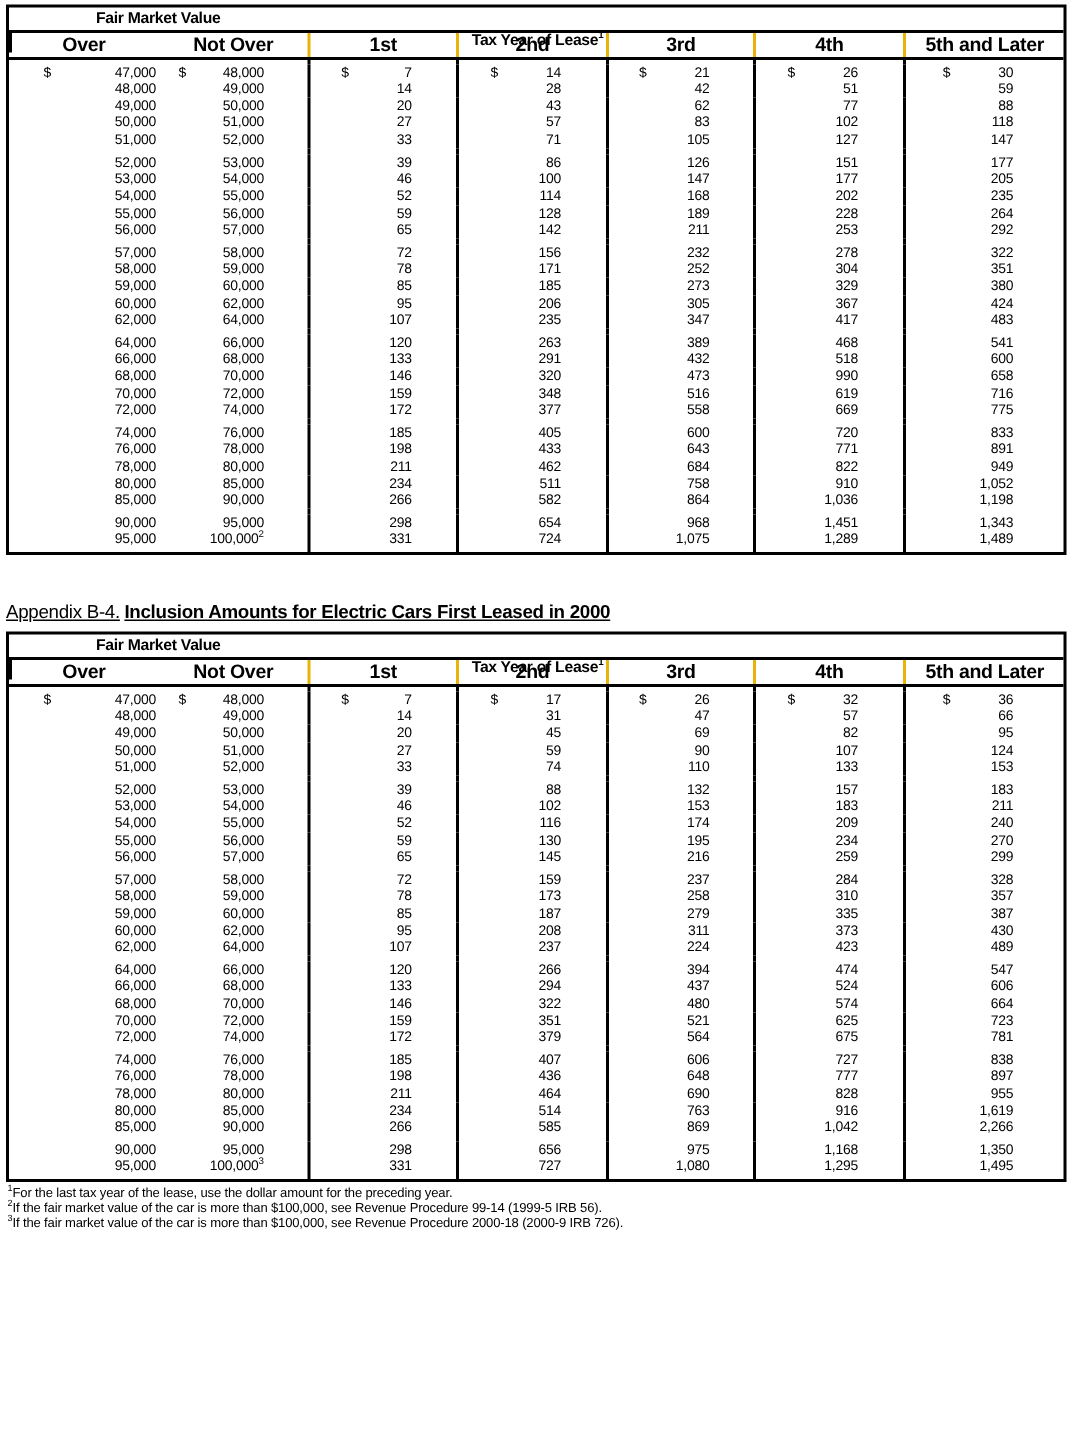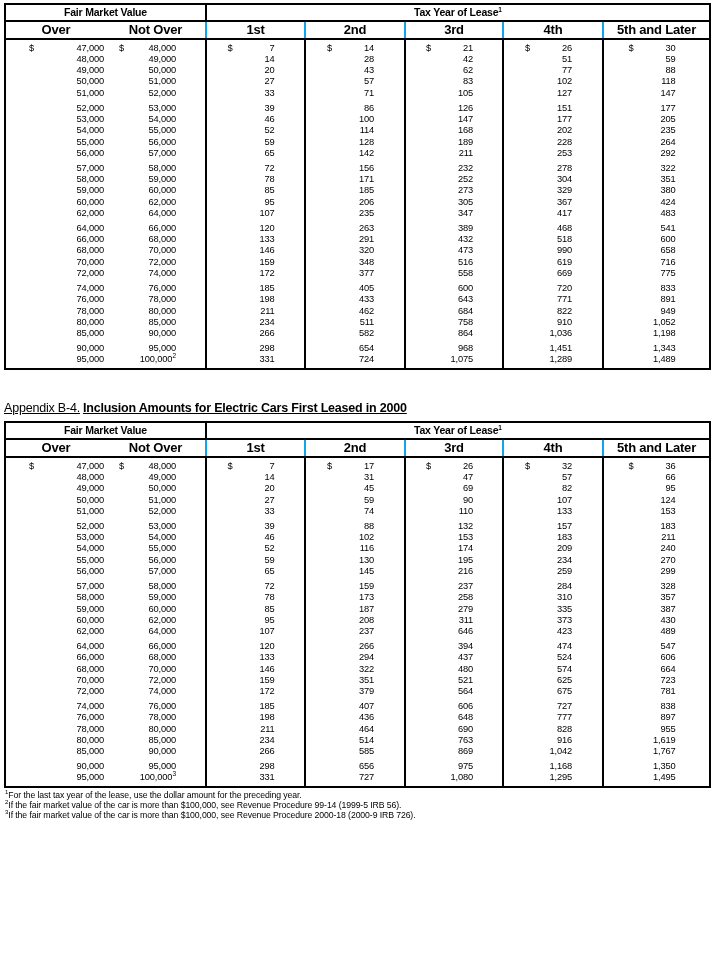--- a/index.html
+++ b/index.html
@@ -6,28 +6,28 @@
   body{width:721px;height:963px;overflow:hidden;color:#000;
        font-family:"Liberation Sans","DejaVu Sans",sans-serif;}
   .page{padding:3px 6px 0 4px;}
   .title{font-size:12.5px;line-height:14px;margin:0 0 6px 0;letter-spacing:-0.2px;white-space:nowrap;}
   .title .t-prefix{font-weight:normal;margin-right:3px;}
   .title .t-main{font-weight:bold;}
   .title2{margin-top:31px;text-decoration:underline;}
 
   .tbl{width:707px;border:2px solid #000;box-sizing:border-box;background:#fff;}
   .hrow{display:flex;border-bottom:2px solid #000;font-weight:bold;letter-spacing:-0.2px;}
-  .hrow1{height:15px;line-height:15px;font-size:10.5px;}
+  .hrow1{height:15px;line-height:15px;font-size:10.5px;flex-direction:column;}
   .hrow2{height:16px;line-height:16px;font-size:13px;}
   .hc{text-align:center;box-sizing:border-box;}
   .h-fmv{width:199px;}
   .h-ty{flex:1;border-left:2px solid #000;}
   .h-over{width:100px;}
   .h-notover{width:99px;}
-  .h-y{border-left:2px solid #0ea5e9;}
+  .h-y{border-left:2px solid #eab308;}
   .w0{width:99px;}.w1{width:100px;}.w2{width:98px;}.w3{width:100px;}.w4{flex:1;}
 
   .drow{display:flex;height:11.3px;line-height:11.3px;font-size:9.3px;letter-spacing:-0.15px;}
   .gap{height:3.6px;}
   .pad{height:2.6px;}
   .dc{box-sizing:border-box;}
   .d-over{width:100px;display:flex;justify-content:flex-end;}
   .d-notover{width:99px;display:flex;justify-content:flex-end;}
   .d-y{border-left:2px solid #000;display:flex;justify-content:center;}
   .wrap{position:relative;text-align:right;}
@@ -1119,21 +1119,21 @@
         <div class="dc d-notover">
           <span class="wrap">64,000</span>
         </div>
         <div class="dc d-y w0">
           <span class="wrap">107</span>
         </div>
         <div class="dc d-y w1">
           <span class="wrap">237</span>
         </div>
         <div class="dc d-y w2">
-          <span class="wrap">646</span>
+          <span class="wrap">224</span>
         </div>
         <div class="dc d-y w3">
           <span class="wrap">423</span>
         </div>
         <div class="dc d-y w4">
           <span class="wrap">489</span>
         </div>
       </div>
       <div class="drow gap">
         <div class="dc d-over"></div>
@@ -1373,21 +1373,21 @@
         <div class="dc d-y w1">
           <span class="wrap">585</span>
         </div>
         <div class="dc d-y w2">
           <span class="wrap">869</span>
         </div>
         <div class="dc d-y w3">
           <span class="wrap">1,042</span>
         </div>
         <div class="dc d-y w4">
-          <span class="wrap">1,767</span>
+          <span class="wrap">2,266</span>
         </div>
       </div>
       <div class="drow gap">
         <div class="dc d-over"></div>
         <div class="dc d-notover"></div>
         <div class="dc d-y w0"></div>
         <div class="dc d-y w1"></div>
         <div class="dc d-y w2"></div>
         <div class="dc d-y w3"></div>
         <div class="dc d-y w4"></div>

